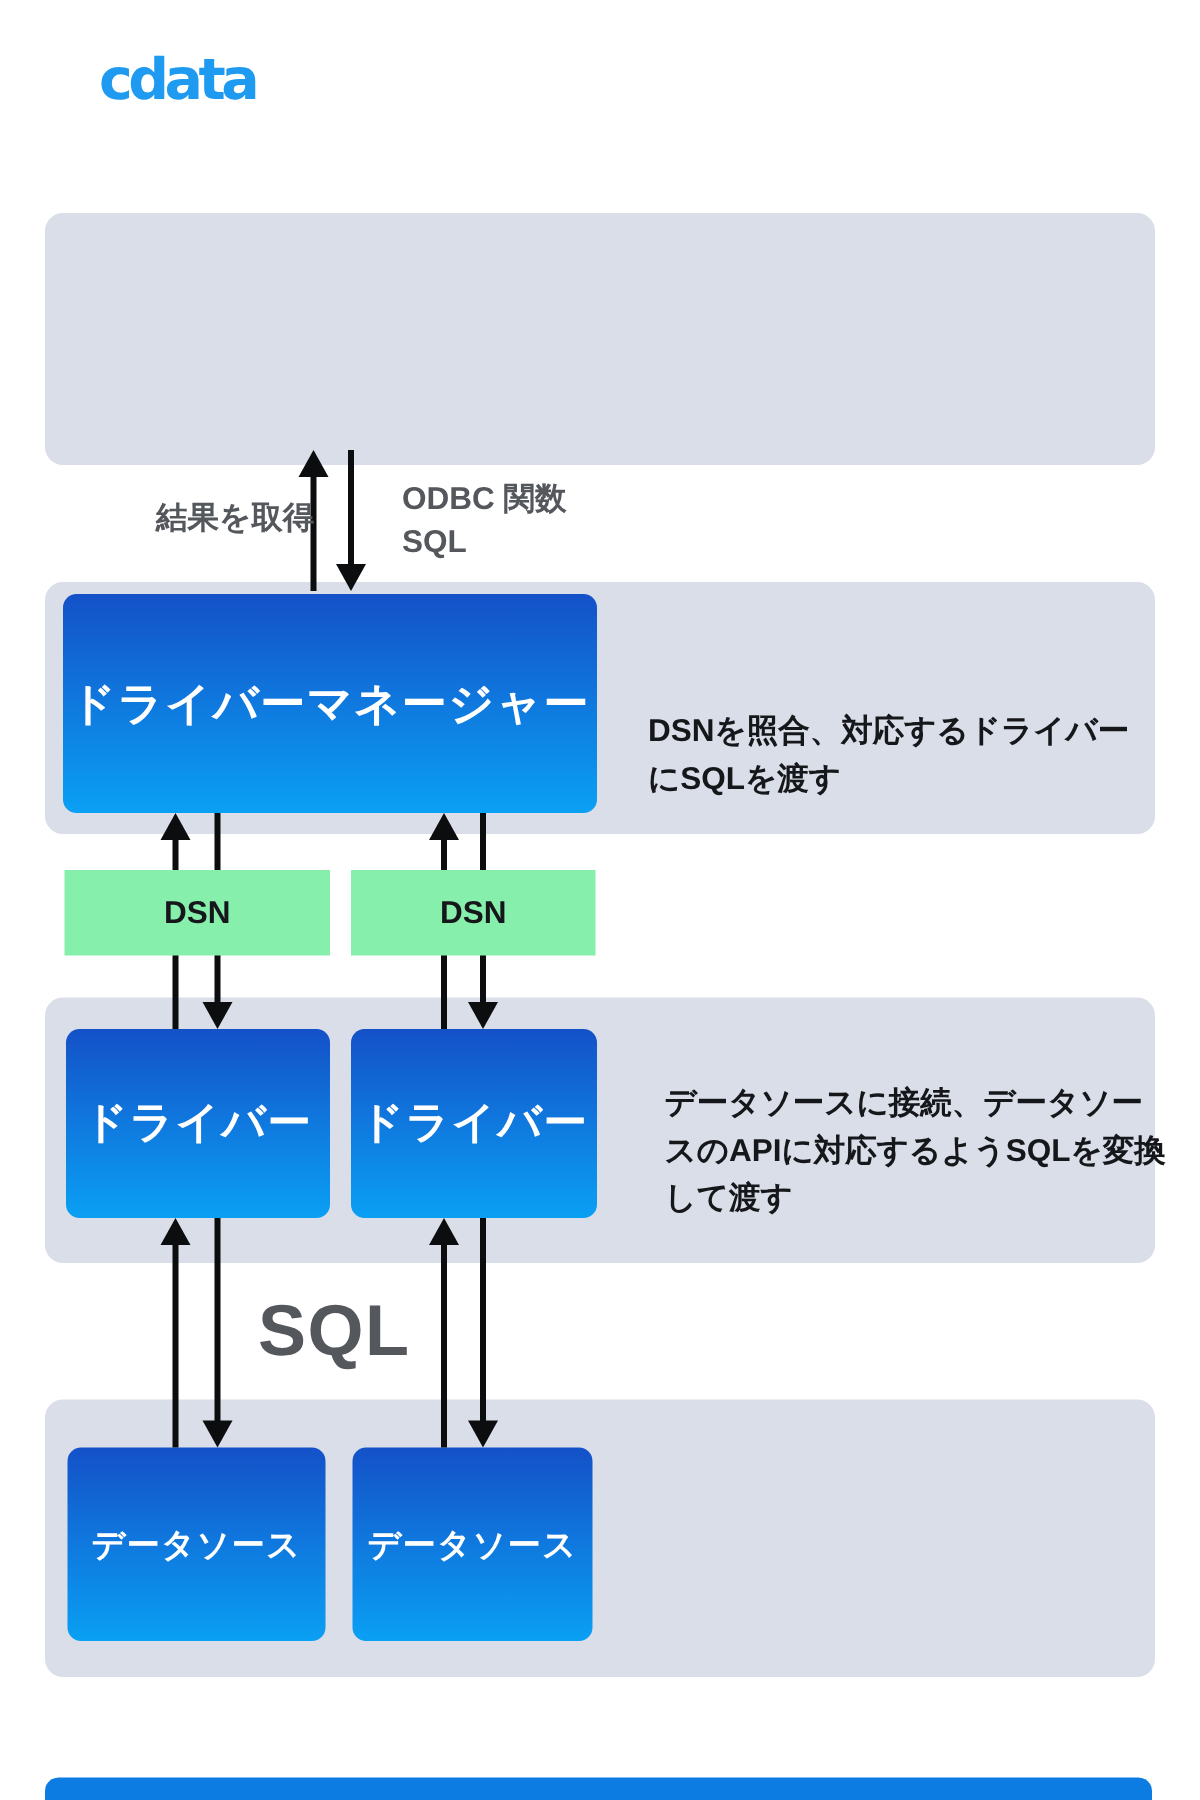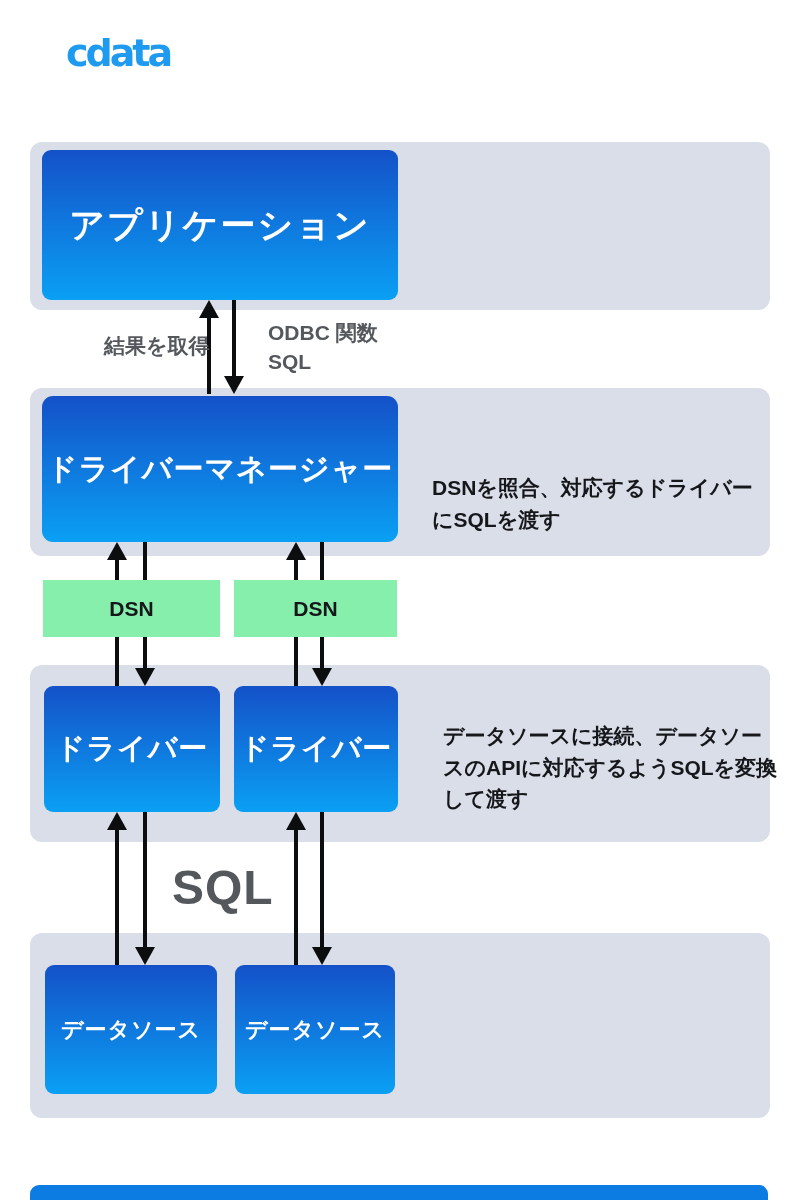--- a/index.html
+++ b/index.html
@@ -24,21 +24,21 @@
 
   
   .bluebox {
     position:absolute; z-index:1;
     display:flex; align-items:center; justify-content:center;
     background:linear-gradient(180deg,#1451C8 0%,#0AA0F4 100%);
     border-radius:9px; color:#ffffff; font-weight:bold; letter-spacing:1px;
     text-align:center;
   }
   #box-app  { left:42px;  top:150px; width:356px; height:150px; font-size:35px; letter-spacing:2px; }
-  #box-dm   { left:42px;  top:396px; width:356px; height:146px; font-size:30px;border-radius:11px; }
+  #box-dm   { left:42px;  top:396px; width:356px; height:146px; font-size:30px; }
   #box-drv1 { left:44px;  top:686px; width:176px; height:126px; font-size:29px; }
   #box-drv2 { left:234px; top:686px; width:164px; height:126px; font-size:29px; }
   #box-ds1  { left:45px;  top:965px; width:172px; height:129px; font-size:22px; }
   #box-ds2  { left:235px; top:965px; width:160px; height:129px; font-size:22px; }
 
   
   .desc {
     position:absolute; left:432px; z-index:4;
     color:#15171A; font-weight:bold; font-size:21px; line-height:1.5;
   }
@@ -79,21 +79,20 @@
   }
 </style>
 </head>
 <body>
 
 <div class="canvas">
 
   <div class="logo">cdata</div>
 
   <div class="band" id="band-app"></div>
-  <div class="bluebox" id="box-app">アプリケーション</div>
 
   <div class="arrow up" style="left:199px; top:300px; height:94px;">
     <div class="head"></div>
     <div class="shaft"></div>
   </div>
   <div class="arrow down" style="left:224px; top:300px; height:94px;">
     <div class="shaft"></div>
     <div class="head"></div>
   </div>
   <div class="graylabel" id="label-results">結果を取得</div>

